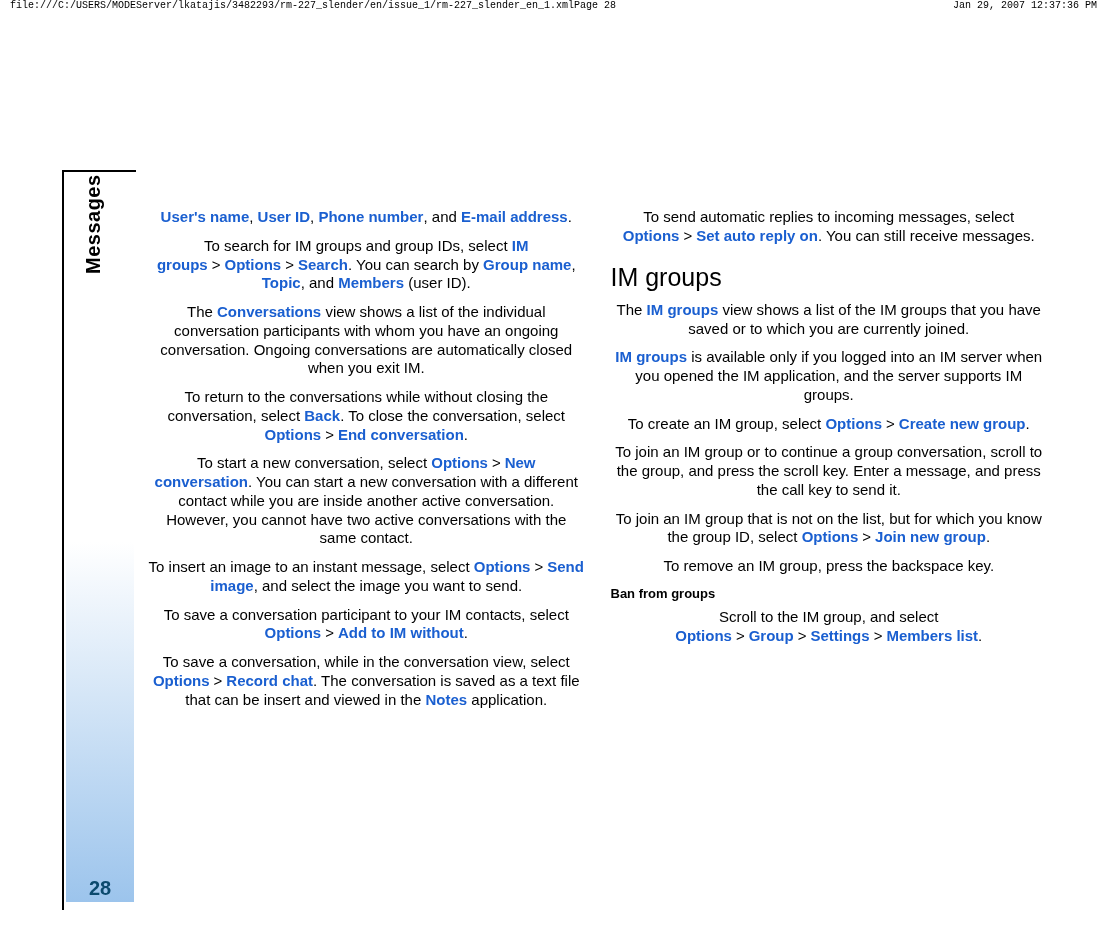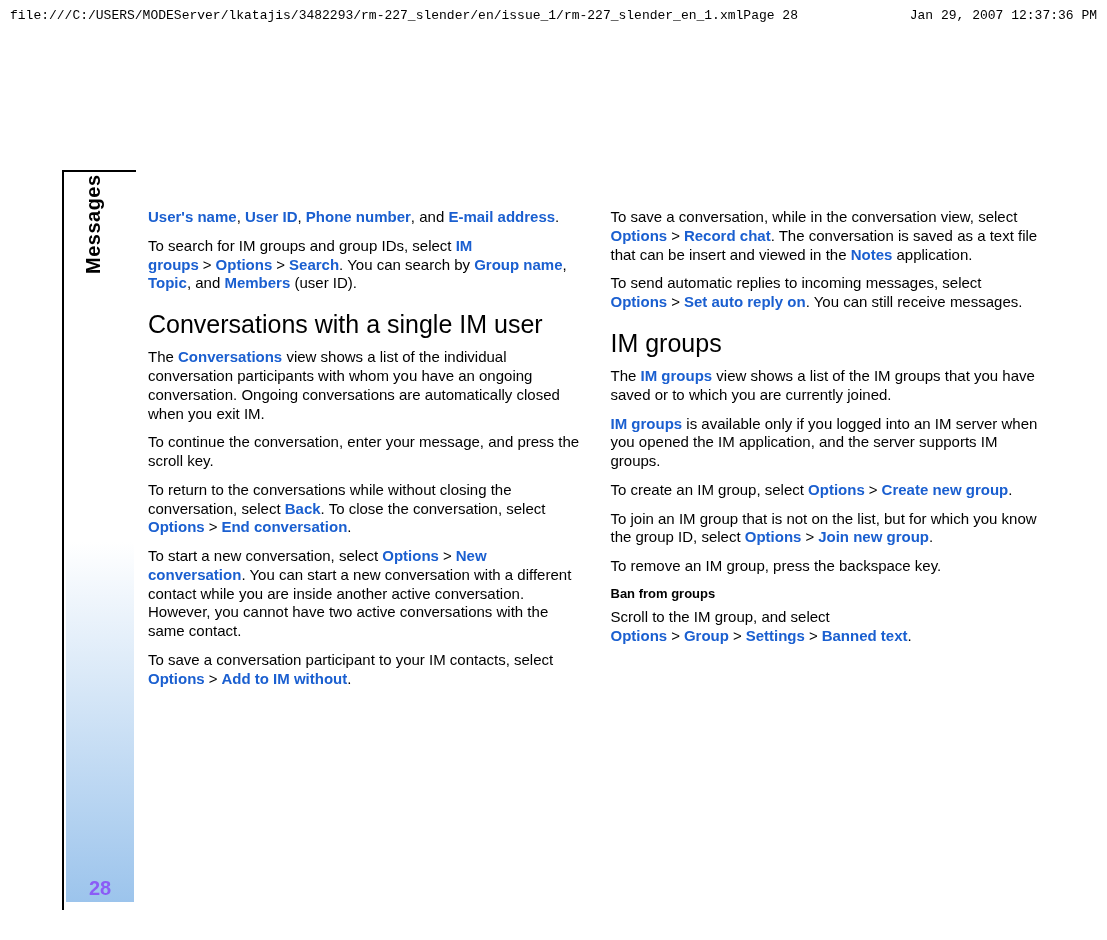--- a/index.html
+++ b/index.html
@@ -7,23 +7,23 @@
     width: 1107px;
     height: 940px;
     font-family: Verdana, Arial, sans-serif;
     background: #fff;
     color: #000;
     position: relative;
   }
   .header-bar {
     position: absolute;
     top: 0; left: 0; right: 0;
-    padding: 8px 10px 4px 10px;
+    padding: 0 10px 4px 10px;
     font-family: "Courier New", monospace;
-    font-size: 13px;
+    font-size: 10px;
     display: flex;
     justify-content: space-between;
     white-space: nowrap;
   }
   .header-center { flex: 1; text-align: left; }
   .header-right { text-align: right; }
   .page-outer {
     position: absolute;
     top: 170px;
     left: 62px;
@@ -58,32 +58,32 @@
     translate: 0 92px;
   }
   .page-num {
     position: absolute;
     left: 0;
     bottom: 10px;
     width: 100%;
     text-align: center;
     font-weight: 700;
     font-size: 20px;
-    color: #8b5cf6;
+    color: #0c4a6e;
   }
   .content-col {
     flex: 1;
     padding-left: 12px;
     padding-top: 38px;
     column-count: 2;
     column-gap: 26px;
     font-size: 15px;
     line-height: 1.25;
   }
-  .content-col p { margin: 0 0 10px 0; break-inside: avoid; }
+  .content-col p { margin: 0 0 10px 0; break-inside: avoid; text-align: center; }
   .content-col h2 {
     font-size: 25px;
     font-weight: 400;
     margin: 16px 0 8px 0;
     break-after: avoid;
   }
   .content-col h3 {
     font-size: 13px;
     font-weight: 700;
     margin: 10px 0 6px 0;
@@ -111,37 +111,38 @@
   <div class="content-col">
 
     <p>
       <span class="lnk">User's name</span><span>, </span><span class="lnk">User ID</span><span>, </span><span class="lnk">Phone number</span><span>, and </span><span class="lnk">E-mail address</span><span>.</span>
     </p>
 
     <p>
       <span>To search for IM groups and group IDs, select </span><span class="lnk">IM groups</span><span class="gt">&gt;</span><span class="lnk">Options</span><span class="gt">&gt;</span><span class="lnk">Search</span><span>. You can search by </span><span class="lnk">Group name</span><span>, </span><span class="lnk">Topic</span><span>, and </span><span class="lnk">Members</span><span> (user ID).</span>
     </p>
 
-    <h2>Conversations with a single IM user</h2>
 
     <p>
       <span>The </span><span class="lnk">Conversations</span><span> view shows a list of the individual conversation participants with whom you have an ongoing conversation. Ongoing conversations are automatically closed when you exit IM.</span>
     </p>
 
 
-    <p>To continue the conversation, enter your message, and press the scroll key.</p>
 
     <p>
       <span>To return to the conversations while without closing the conversation, select </span><span class="lnk">Back</span><span>. To close the conversation, select </span><span class="lnk">Options</span><span class="gt">&gt;</span><span class="lnk">End conversation</span><span>.</span>
     </p>
 
     <p>
       <span>To start a new conversation, select </span><span class="lnk">Options</span><span class="gt">&gt;</span><span class="lnk">New conversation</span><span>. You can start a new conversation with a different contact while you are inside another active conversation. However, you cannot have two active conversations with the same contact.</span>
     </p>
 
+    <p>
+      <span>To insert an image to an instant message, select </span><span class="lnk">Options</span><span class="gt">&gt;</span><span class="lnk">Send image</span><span>, and select the image you want to send.</span>
+    </p>
 
     <p>
       <span>To save a conversation participant to your IM contacts, select </span><span class="lnk">Options</span><span class="gt">&gt;</span><span class="lnk">Add to IM without</span><span>.</span>
     </p>
 
     <p>
       <span>To save a conversation, while in the conversation view, select </span><span class="lnk">Options</span><span class="gt">&gt;</span><span class="lnk">Record chat</span><span>. The conversation is saved as a text file that can be insert and viewed in the </span><span class="lnk">Notes</span><span> application.</span>
     </p>
 
     <p>
@@ -155,28 +156,29 @@
     </p>
 
     <p>
       <span class="lnk">IM groups</span><span> is available only if you logged into an IM server when you opened the IM application, and the server supports IM groups.</span>
     </p>
 
     <p>
       <span>To create an IM group, select </span><span class="lnk">Options</span><span class="gt">&gt;</span><span class="lnk">Create new group</span><span>.</span>
     </p>
 
+    <p>To join an IM group or to continue a group conversation, scroll to the group, and press the scroll key. Enter a message, and press the call key to send it.</p>
 
     <p>
       <span>To join an IM group that is not on the list, but for which you know the group ID, select </span><span class="lnk">Options</span><span class="gt">&gt;</span><span class="lnk">Join new group</span><span>.</span>
     </p>
 
 
     <p>To remove an IM group, press the backspace key.</p>
 
     <h3>Ban from groups</h3>
 
     <p>
-      <span>Scroll to the IM group, and select </span><span class="lnk">Options</span><span class="gt">&gt;</span><span class="lnk">Group</span><span class="gt">&gt;</span><span class="lnk">Settings</span><span class="gt">&gt;</span><span class="lnk">Banned text</span><span>.</span>
+      <span>Scroll to the IM group, and select </span><span class="lnk">Options</span><span class="gt">&gt;</span><span class="lnk">Group</span><span class="gt">&gt;</span><span class="lnk">Settings</span><span class="gt">&gt;</span><span class="lnk">Members list</span><span>.</span>
     </p>
 
   </div>
 </div>
 
 </body></html>

